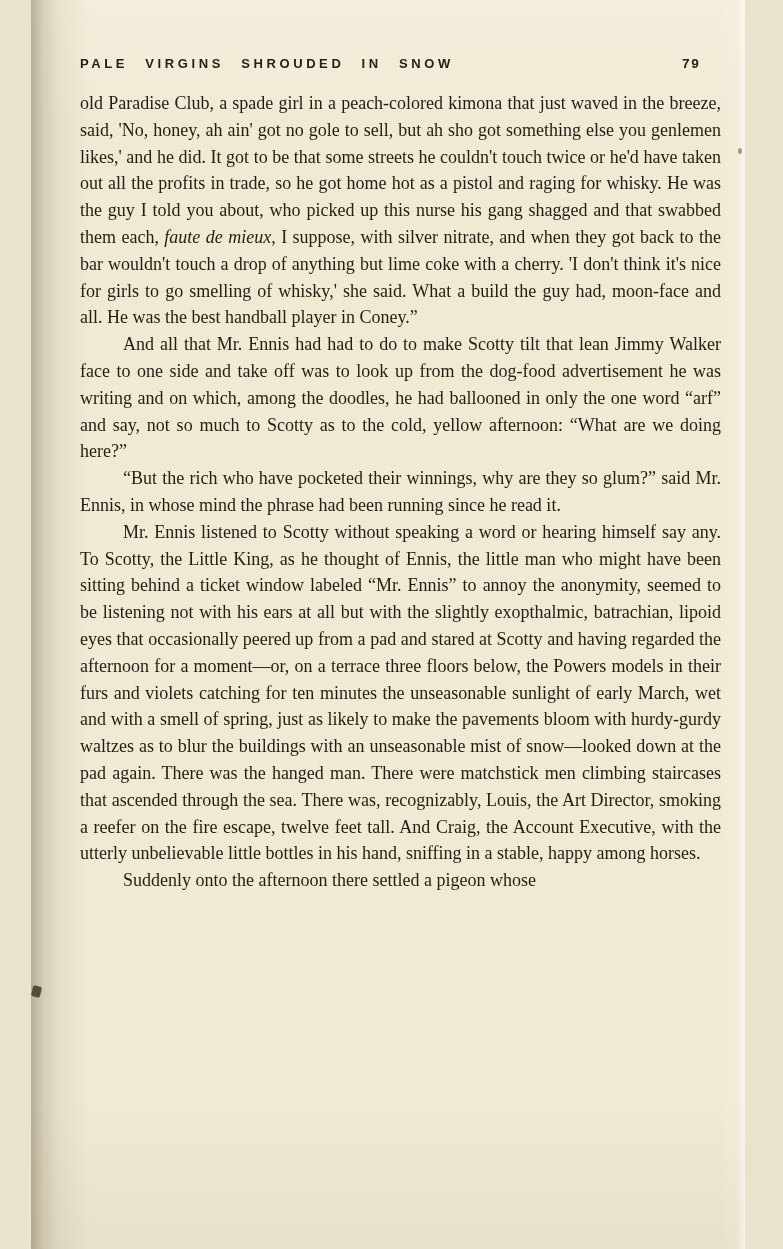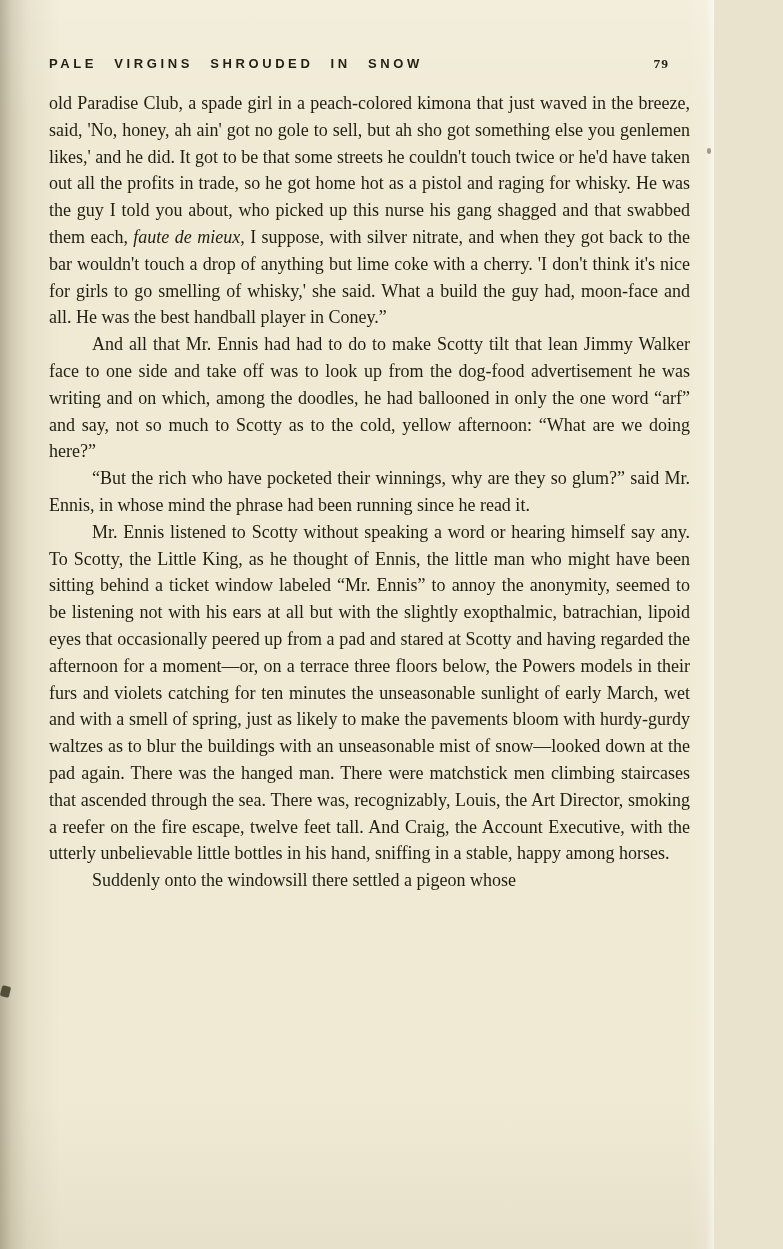--- a/index.html
+++ b/index.html
@@ -15,40 +15,41 @@
   }
   .page {
     position: relative;
     width: 714px;
     height: 1249px;
     background-color: #f0ead5;
     background-image:
       linear-gradient(to right, rgba(92, 82, 52, 0.40) 0px, rgba(110, 99, 65, 0.22) 12px, rgba(140, 129, 90, 0.10) 28px, rgba(0,0,0,0) 60px),
       linear-gradient(to left, rgba(255, 255, 255, 0.55) 0px, rgba(255,255,255,0.12) 8px, rgba(255,255,255,0) 26px),
       linear-gradient(to bottom, rgba(255,255,250,0.20) 0px, rgba(0,0,0,0) 120px, rgba(0,0,0,0) 1100px, rgba(120,110,75,0.08) 1249px);
+    margin-left: 31px;
   }
   .running-head {
     position: absolute;
     left: 49px;
     right: 45px;
     top: 56px;
     display: flex;
     justify-content: space-between;
     align-items: baseline;
   }
   .head-title {
     font-family: "Liberation Sans", "DejaVu Sans", sans-serif;
     font-weight: 700;
     font-size: 13px;
     letter-spacing: 3.6px;
     word-spacing: 10px;
     color: #241f15;
   }
   .page-number {
-    font-family: Liberation Serif, serif;
+    font-family: Liberation Mono, monospace;
     font-weight: 700;
     font-size: 13.5px;
     letter-spacing: 1px;
     color: #241f15;
   }
   .text-block {
     position: absolute;
     left: 49px;
     top: 90px;
     width: 641px;
@@ -104,16 +105,16 @@
 
   <main class="text-block">
     <p class="para"><span>old Paradise Club, a spade girl in a peach-colored kimona that just waved in the breeze, said, 'No, honey, ah ain' got no gole to sell, but ah sho got something else you genlemen likes,' and he did. It got to be that some streets he couldn't touch twice or he'd have taken out all the profits in trade, so he got home hot as a pistol and raging for whisky. He was the guy I told you about, who picked up this nurse his gang shagged and that swabbed them each, </span><em class="italic">faute de mieux,</em><span> I suppose, with silver nitrate, and when they got back to the bar wouldn't touch a drop of anything but lime coke with a cherry. 'I don't think it's nice for girls to go smelling of whisky,' she said. What a build the guy had, moon-face and all. He was the best handball player in Coney.”</span></p>
 
     <p class="para indent">And all that Mr. Ennis had had to do to make Scotty tilt that lean Jimmy Walker face to one side and take off was to look up from the dog-food advertisement he was writing and on which, among the doodles, he had ballooned in only the one word “arf” and say, not so much to Scotty as to the cold, yellow afternoon: “What are we doing here?”</p>
 
     <p class="para indent">“But the rich who have pocketed their winnings, why are they so glum?” said Mr. Ennis, in whose mind the phrase had been running since he read it.</p>
 
     <p class="para indent">Mr. Ennis listened to Scotty without speaking a word or hearing himself say any. To Scotty, the Little King, as he thought of Ennis, the little man who might have been sitting behind a ticket window labeled “Mr. Ennis” to annoy the anonymity, seemed to be listening not with his ears at all but with the slightly exopthalmic, batrachian, lipoid eyes that occasionally peered up from a pad and stared at Scotty and having regarded the afternoon for a moment—or, on a terrace three floors below, the Powers models in their furs and violets catching for ten minutes the unseasonable sunlight of early March, wet and with a smell of spring, just as likely to make the pavements bloom with hurdy-gurdy waltzes as to blur the buildings with an unseasonable mist of snow—looked down at the pad again. There was the hanged man. There were matchstick men climbing staircases that ascended through the sea. There was, recognizably, Louis, the Art Director, smoking a reefer on the fire escape, twelve feet tall. And Craig, the Account Executive, with the utterly unbelievable little bottles in his hand, sniffing in a stable, happy among horses.</p>
 
-    <p class="para indent">Suddenly onto the windowsill there settled a pigeon whose</p>
+    <p class="para indent">Suddenly onto the afternoon there settled a pigeon whose</p>
   </main>
 
 </div>
 
 </body></html>

